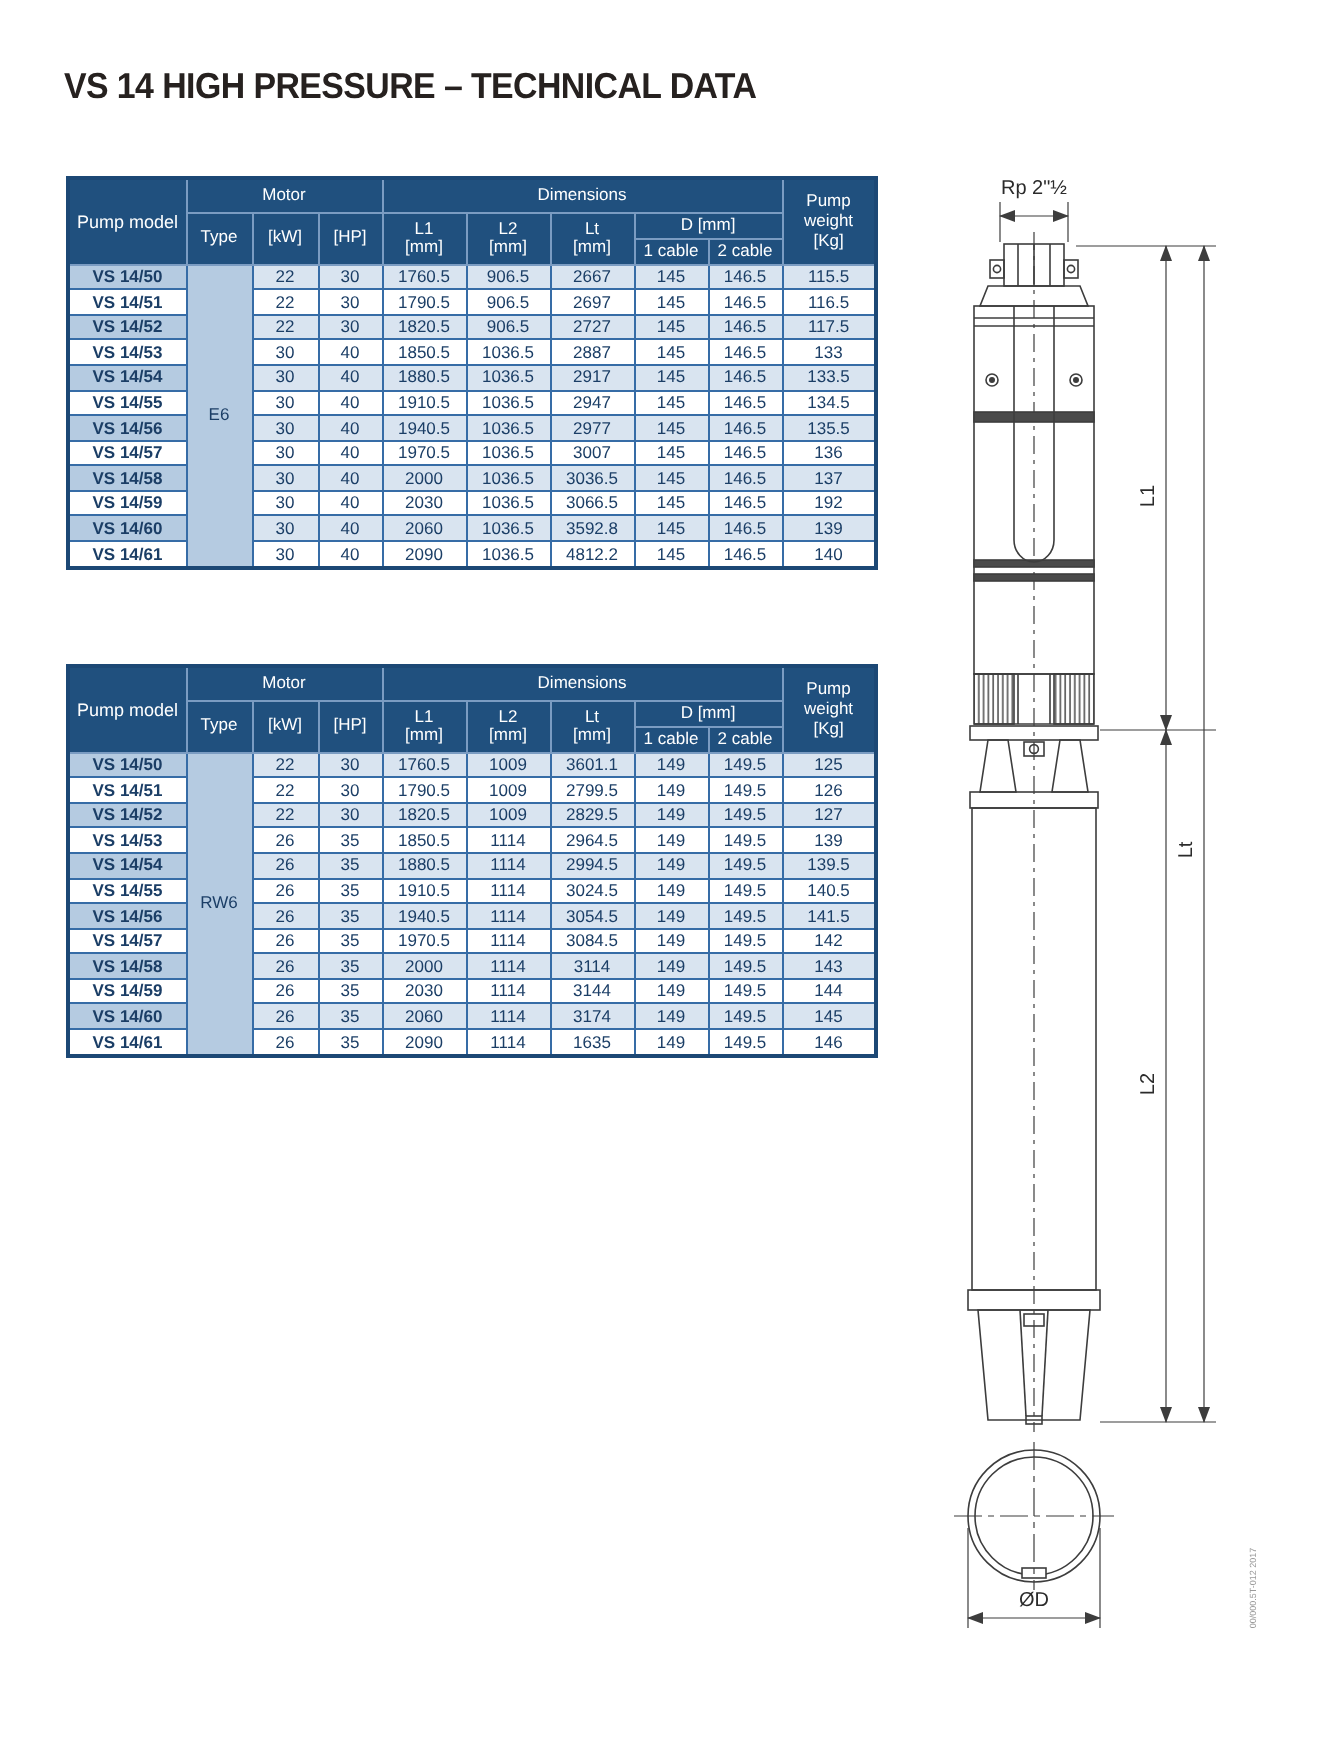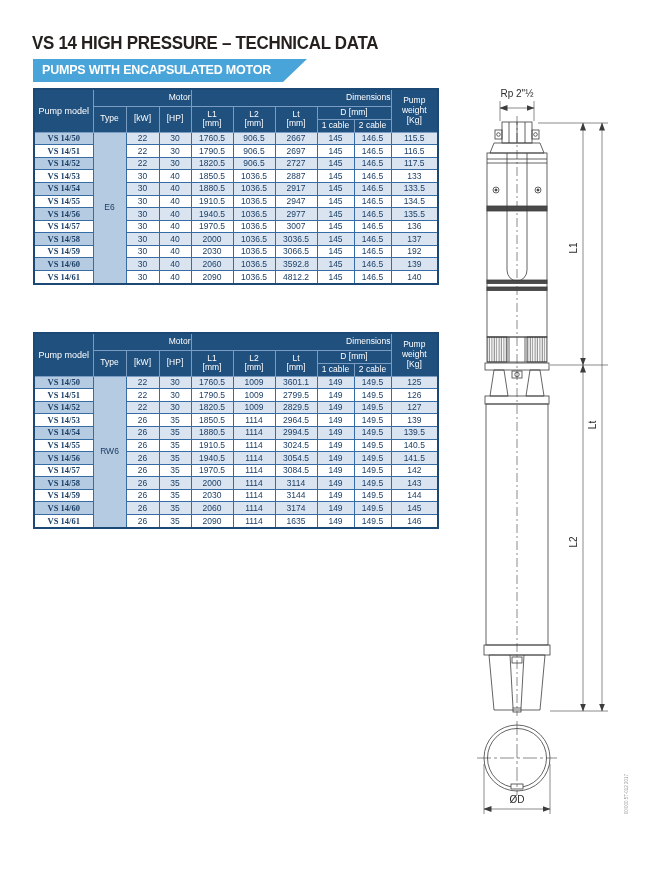--- a/index.html
+++ b/index.html
@@ -16,40 +16,39 @@
   #banner1{top:59px;}
   #banner2{top:299px;}
 
   table.data-table{position:absolute;left:33px;border-collapse:collapse;table-layout:fixed;
           width:404px;border:2px solid #1c4875;}
   #table1{top:88px;}
   #table2{top:332px;}
 
   .data-table th{background:#20507e;color:#ffffff;font-weight:400;font-size:8.5px;
           border:1px solid #7b9cc2;text-align:center;padding:1px 0;line-height:1.15;}
-  .data-table th.grp{height:14px;text-align:right;}
+  .data-table th.grp{height:14px;}
   .data-table td{border:1px solid #366ca6;text-align:center;font-size:8.5px;color:#1b3e66;
           height:11.6px;padding:0;line-height:1;background:#ffffff;}
   .data-table tbody tr:nth-child(odd) td{background:#d9e4f0;}
   .data-table tbody tr:nth-child(odd) td.model{background:#b5cbe1;}
-  .data-table td.model{font-weight:700;font-family:Liberation Serif, serif;}
+  .data-table td.model{font-weight:700;}
   .data-table td.type-cell{background:#b5cbe1 !important;font-size:8.5px;}
 
   svg text{font-family:"Liberation Sans",sans-serif;}
 
   .drawing{position:absolute;left:450px;top:80px;}
 </style>
 </head>
 <body>
 
 <div class="page">
 
   <div class="title">VS 14 HIGH PRESSURE – TECHNICAL DATA</div>
 
-  <div class="banner" id="banner1">PUMPS WITH ENCAPSULATED MOTOR</div>
 
   <table class="data-table" id="table1">
     <colgroup>
       <col style="width:59px">
         <col style="width:33px">
         <col style="width:33px">
         <col style="width:32px">
       <col style="width:42px">
         <col style="width:42px">
         <col style="width:42px">

